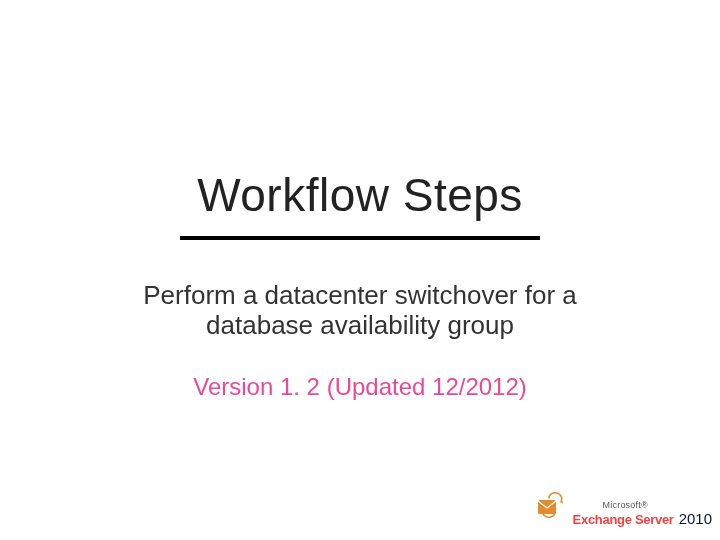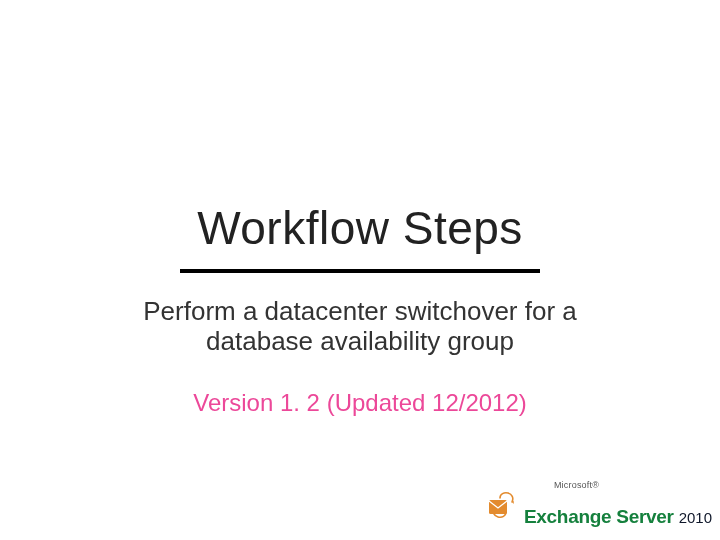--- a/index.html
+++ b/index.html
@@ -19,36 +19,36 @@
     flex-direction: column;
     align-items: center;
     padding-top: 168px;
   }
   .title {
     font-size: 46px;
     font-weight: 300;
     letter-spacing: 0.5px;
     text-align: center;
     color: #222;
-    margin-top: 33px;
   }
   .rule {
     width: 360px;
     height: 0;
     border-top: 4px solid #000;
     margin-top: 14px;
     margin-bottom: 24px;
   }
   .subtitle {
     font-size: 26px;
     font-weight: 300;
     text-align: center;
     line-height: 1.15;
     color: #333;
     max-width: 520px;
+    margin-top: 17px;
   }
   .version {
     font-size: 24px;
     font-weight: 300;
     text-align: center;
     color: #ec4899;
     margin-top: 32px;
   }
   .logo {
     position: absolute;
@@ -65,33 +65,33 @@
     display: flex;
     flex-direction: column;
     line-height: 1;
   }
   .logo-brand {
     font-family: "Segoe UI", Arial, sans-serif;
     font-size: 9px;
     font-weight: 400;
     color: #555;
     letter-spacing: 0.2px;
-    margin-bottom: 17px;
+    margin-bottom: 1px;
     padding-left: 30px;
   }
   .logo-product {
     display: flex;
     align-items: baseline;
     gap: 5px;
   }
   .logo-main {
     font-family: "Segoe UI", Arial, sans-serif;
-    font-size: 19px;
+    font-size: 13px;
     font-weight: 600;
-    color: #15803d;
+    color: #ef4444;
     letter-spacing: -0.3px;
   }
   .logo-year {
     font-family: "Segoe UI Light", "Segoe UI", Arial, sans-serif;
     font-size: 15px;
     font-weight: 300;
     color: #0f172a;
   }
 </style>
 </head>

